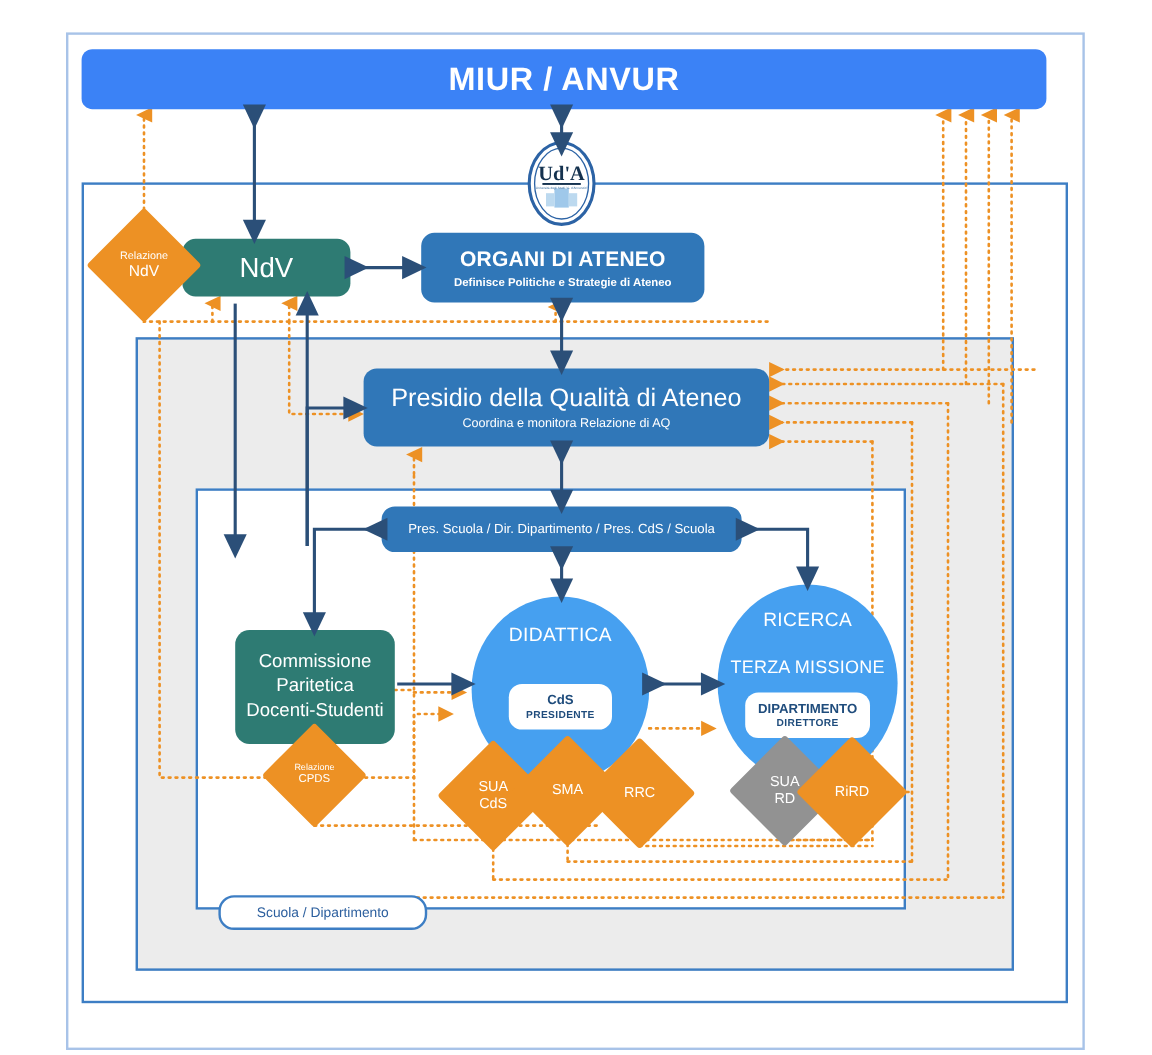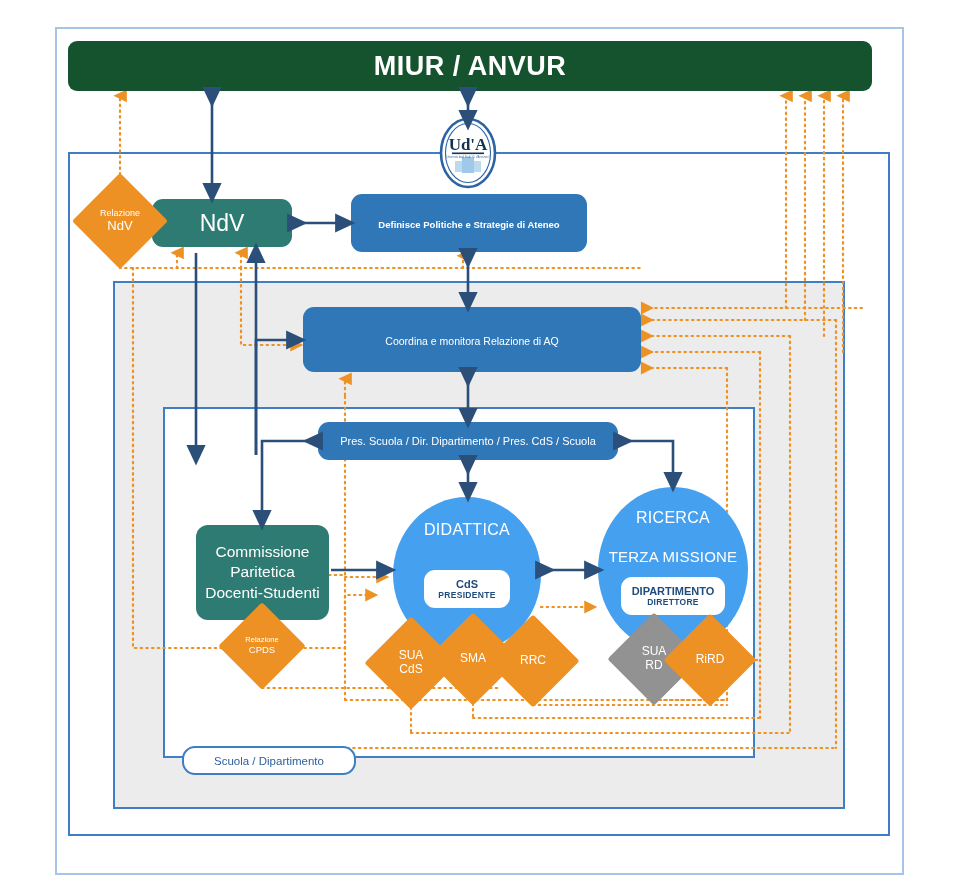--- a/index.html
+++ b/index.html
@@ -10,21 +10,21 @@
   .frame{position:absolute;box-sizing:border-box;}
   .frame-outer{left:55px;top:27px;width:849px;height:848px;border:2px solid #a8c3e8;background:#ffffff;}
   .frame-ateneo{left:68px;top:152px;width:822px;height:684px;border:2.5px solid #3d7ec4;background:#ffffff;}
   .frame-gray{left:113px;top:281px;width:732px;height:528px;border:2.5px solid #3d7ec4;background:#ececec;}
   .frame-scuola{left:163px;top:407px;width:592px;height:351px;border:2.5px solid #3d7ec4;background:#ffffff;}
 
   
   .node{position:absolute;box-sizing:border-box;display:flex;flex-direction:column;
         align-items:center;justify-content:center;text-align:center;color:#ffffff;}
 
-  .miur{left:68px;top:41px;width:804px;height:50px;background:#14532d;border-radius:9px;
+  .miur{left:68px;top:41px;width:804px;height:50px;background:#3b82f6;border-radius:9px;
         font-size:27px;font-weight:bold;letter-spacing:.5px;}
 
   .ndv{left:152px;top:199px;width:140px;height:48px;background:#2e7b73;border-radius:11px;
        font-size:23px;font-weight:normal;}
 
   .organi{left:351px;top:194px;width:236px;height:58px;background:#3077b8;border-radius:11px;}
   .organi .t1{font-size:17.5px;font-weight:bold;letter-spacing:.2px;}
   .organi .t2{font-size:9.5px;font-weight:bold;margin-top:3px;text-align:center;}
 
   .presidio{left:303px;top:307px;width:338px;height:65px;background:#3077b8;border-radius:11px;}
@@ -186,24 +186,26 @@
         <rect x="15" y="35.5" width="32" height="1.6" fill="#15324f"></rect>
         <text x="31" y="40.5" font-family="Liberation Sans, sans-serif" font-size="2.6" fill="#3c6f9e" text-anchor="middle">Università degli Studi "G. d'Annunzio"</text>
       </svg>
     </div>
 
     <div class="node ndv">
       <span>NdV</span>
     </div>
 
     <div class="node organi">
+      <span class="t1">ORGANI DI ATENEO</span>
       <span class="t2">Definisce Politiche e Strategie di Ateneo</span>
     </div>
 
     <div class="node presidio">
+      <span class="t1">Presidio della Qualità di Ateneo</span>
       <span class="t2">Coordina e monitora Relazione di AQ</span>
     </div>
 
     <div class="node pres-scuola">
       <span>Pres. Scuola / Dir. Dipartimento / Pres. CdS / Scuola</span>
     </div>
 
     <div class="node cpds">
       <span>Commissione</span>
       <span>Paritetica</span>

